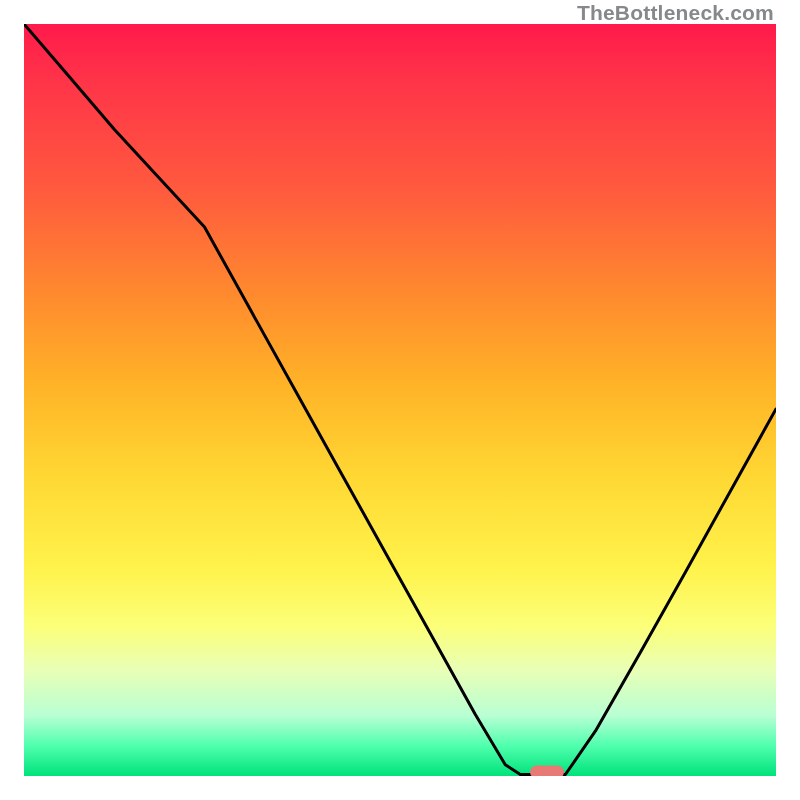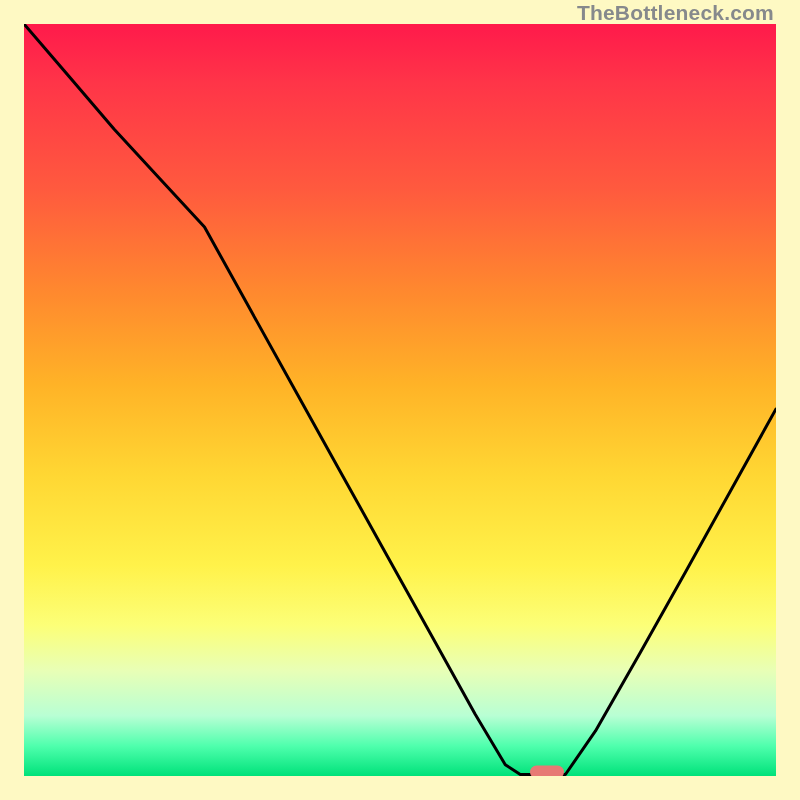--- a/index.html
+++ b/index.html
@@ -9,21 +9,21 @@
     height: 800px;
     background: #000;
     overflow: hidden;
   }
   .frame {
     position: absolute;
     left: 0;
     top: 0;
     width: 800px;
     height: 800px;
-    background: #fef9c3;
+    background: #ffffff;
   }
   .plot-area {
     position: absolute;
     left: 24px;
     top: 24px;
     width: 752px;
     height: 752px;
     overflow: hidden;
   }
   .gradient {

